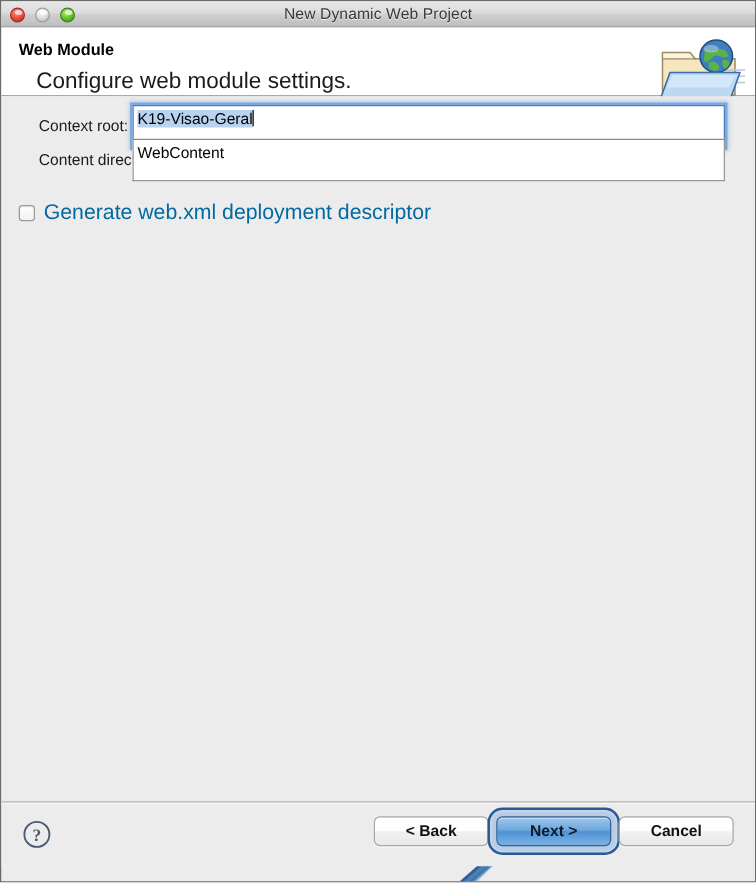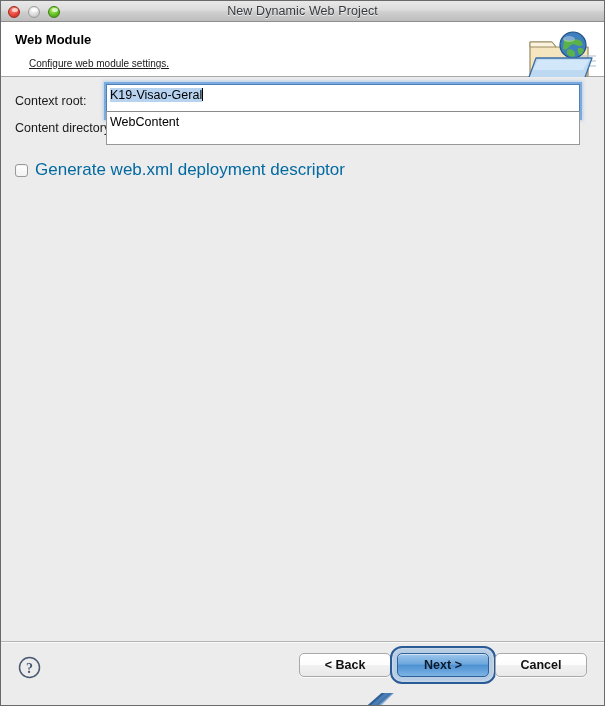--- a/index.html
+++ b/index.html
@@ -88,26 +88,25 @@
     border-bottom: 1px solid #a9a9a9;
     padding: 10px 0 0 14px;
   }
   #header-title {
     font-size: 13px;
     font-weight: bold;
     color: #000000;
     line-height: 16px;
   }
   #header-desc {
-    font-size: 10px;
+    font-size: 18px;
     color: #1a1a1a;
     line-height: 16px;
     margin-top: 8px;
     margin-left: 14px;
-    text-decoration: underline;
   }
   #header-icon {
     position: absolute;
     right: 8px;
     top: 6px;
     width: 70px;
     height: 58px;
   }
 
   
@@ -126,21 +125,21 @@
     height: 22px;
     display: flex;
     align-items: center;
   }
   #row-context { top: 13px; }
   #row-content { top: 40px; }
 
   .field-label {
     font-size: 12.5px;
     color: #1a1a1a;
-    padding-left: 14px;
+    padding-left: 30px;
     width: 105px;
     box-sizing: border-box;
     white-space: nowrap;
   }
 
   .field-input-wrap {
     position: relative;
     flex: 1;
     margin-right: 24px;
     height: 34px;

